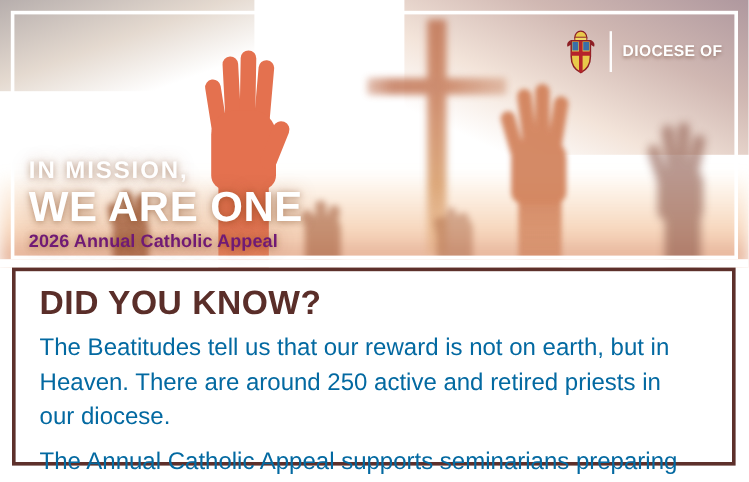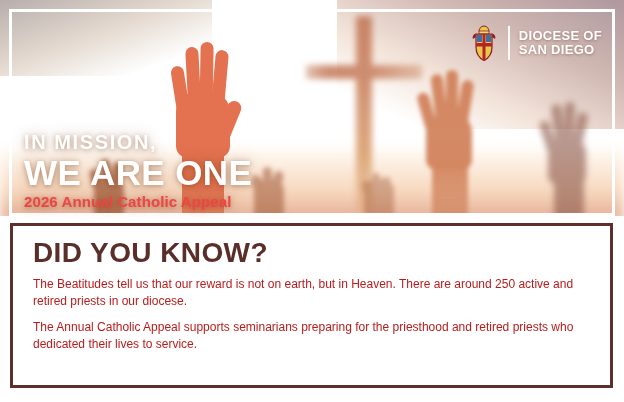--- a/index.html
+++ b/index.html
@@ -257,21 +257,21 @@
   }
   .headline {
     color: #ffffff;
     font-size: 35px;
     font-weight: bold;
     letter-spacing: 0.4px;
     line-height: 1;
     margin: 0 0 4px 0;
   }
   .subline {
-    color: #ef4444;
+    color: #701a75;
     font-size: 15px;
     font-weight: bold;
     letter-spacing: 0.1px;
     line-height: 1;
     margin: 0;
   }
 
   
   .logo {
     position: absolute;
@@ -315,22 +315,22 @@
   }
   .did-you-know {
     color: #5a2e29;
     font-size: 28px;
     font-weight: bold;
     letter-spacing: 0.4px;
     margin: 0 0 9px 0;
     line-height: 1.05;
   }
   .body-p {
-    color: #b91c1c;
-    font-size: 12px;
+    color: #0369a1;
+    font-size: 20px;
     line-height: 1.42;
     margin: 0 0 9px 0;
   }
   .body-p:last-child { margin-bottom: 12px; }
 </style>
 </head>
 <body>
 
 <div class="flyer">
 
@@ -407,21 +407,20 @@
         <path d="M47 19 C52 21 54 26 52 30 L46 26 Z" fill="#8d1f25"></path>
         <path d="M14 20 L46 20 L46 46 C46 60 38 69 30 73 C22 69 14 60 14 46 Z" fill="#e8c94a" stroke="#8d1f25" stroke-width="2.5"></path>
         <path d="M27 20 L33 20 L33 73 L30 73 L27 71.5 Z" fill="#b5232b"></path>
         <path d="M14 38 L46 38 L46 45 L14 45 Z" fill="#b5232b"></path>
         <path d="M16 22 L26 22 L26 36 L16 36 Z" fill="#3a6fa8"></path>
         <path d="M34 22 L44 22 L44 36 L34 36 Z" fill="#3a6fa8"></path>
       </svg>
       <div class="logo-divider"></div>
       <div class="logo-words">
         <div>DIOCESE OF</div>
-        <div>SAN DIEGO</div>
       </div>
     </div>
 
     <div class="banner-frame"></div>
     <div class="banner-white-gap"></div>
   </div>
 
   <div class="panel">
     <div class="panel-inner">
       <h1 class="did-you-know">DID YOU KNOW?</h1>

